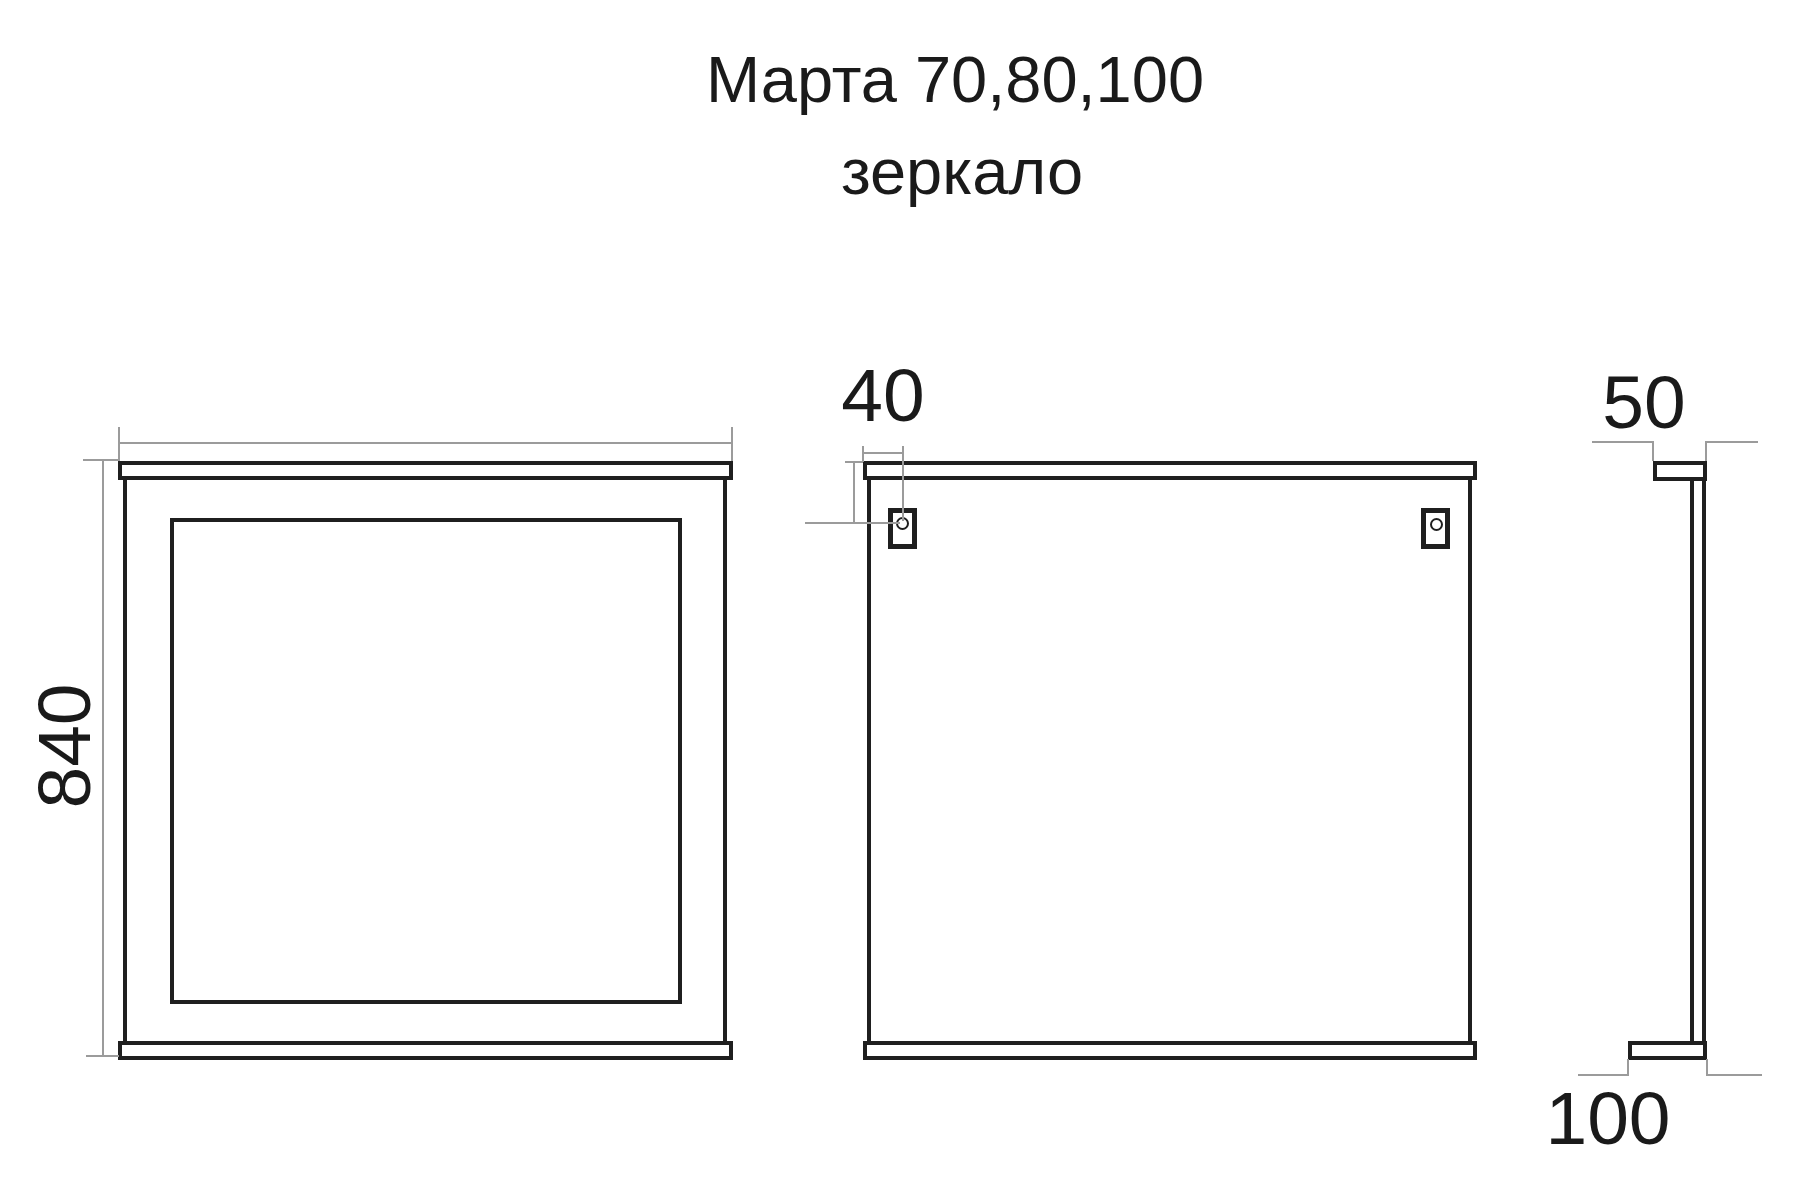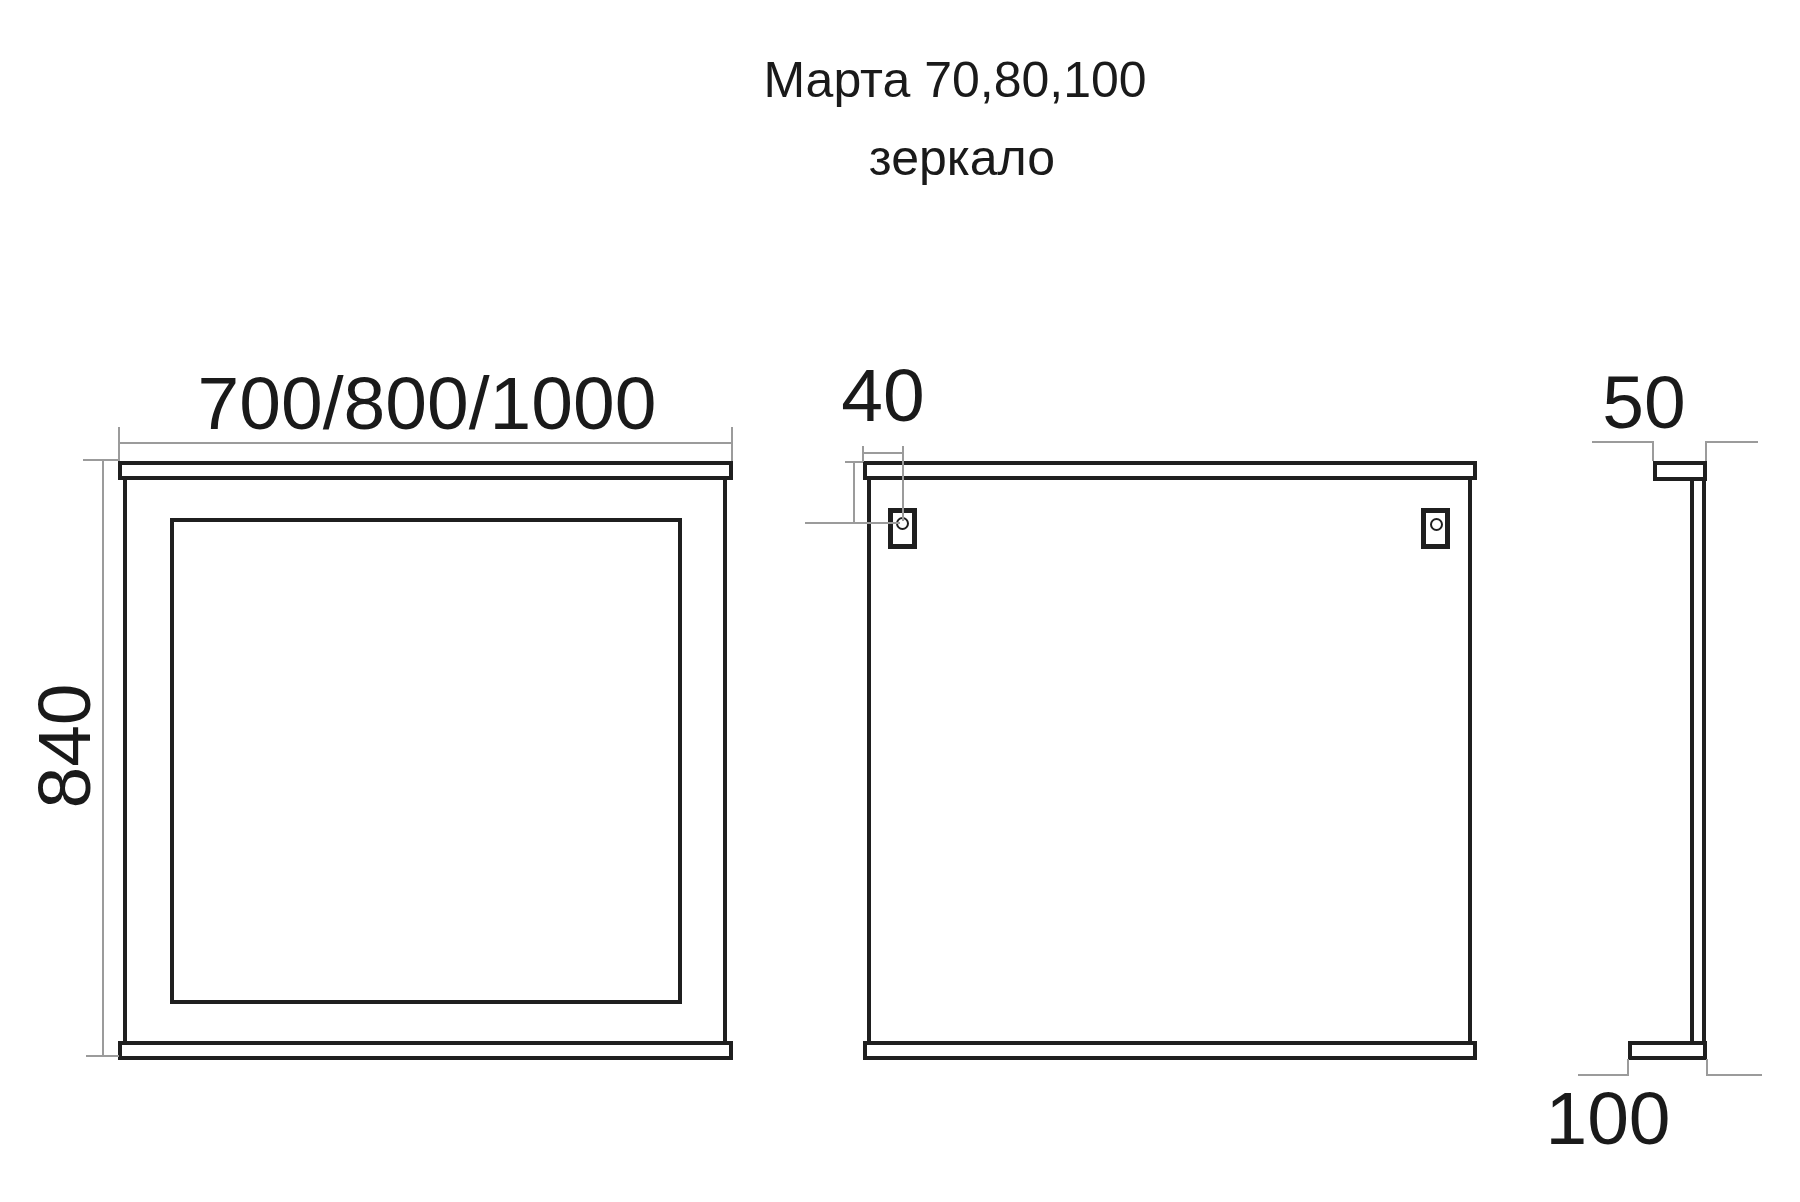--- a/index.html
+++ b/index.html
@@ -10,42 +10,41 @@
   }
   html,body{margin:0;padding:0;background:var(--bg);}
   #canvas{
     position:relative;width:1800px;height:1202px;background:var(--bg);
     font-family:"Liberation Sans", sans-serif;color:var(--text);overflow:hidden;
   }
   .rect{position:absolute;box-sizing:border-box;border:4px solid var(--line);background:var(--bg);}
   .dimline{position:absolute;background:var(--dim);z-index:30;}
   .lbl{position:absolute;color:var(--text);text-align:center;white-space:nowrap;z-index:40;}
   .dim-lbl{font-size:75px;line-height:86px;}
-  .title{font-size:50px;line-height:92px;}
+  .title{font-size:65px;line-height:92px;}
   .rot{transform:rotate(-90deg);transform-origin:center center;}
   .circle{position:absolute;box-sizing:border-box;border:2px solid var(--line);border-radius:50%;background:var(--bg);z-index:20;}
   .bracket{border-width:5px;z-index:10;}
   .shape{z-index:5;}
 </style>
 </head>
 <body>
 
 <div id="canvas">
 
   <div class="lbl title" style="left:455px;top:34px;width:1000px;">Марта 70,80,100</div>
-  <div class="lbl title" style="left:462px;top:112px;width:1000px;">зеркало</div>
+  <div class="lbl title" style="left:462px;top:126px;width:1000px;">зеркало</div>
 
   <div>
     <div class="rect shape" style="left:123px;top:470px;width:604px;height:580px;"></div>
     <div class="rect shape" style="left:170px;top:518px;width:512px;height:486px;z-index:8;"></div>
     <div class="rect shape" style="left:118px;top:461px;width:615px;height:19px;z-index:12;"></div>
     <div class="rect shape" style="left:118px;top:1041px;width:615px;height:19px;z-index:12;"></div>
   </div>
 
-  <div class="lbl dim-lbl" style="left:127px;top:360px;width:600px;">700/800/1000</div>
   <div class="dimline" style="left:119px;top:442px;width:614px;height:2px;"></div>
   <div class="dimline" style="left:118px;top:427px;width:2px;height:34px;"></div>
   <div class="dimline" style="left:731px;top:427px;width:2px;height:34px;"></div>
 
   <div class="lbl dim-lbl rot" style="left:-36px;top:703px;width:200px;">840</div>
   <div class="dimline" style="left:102px;top:460px;width:2px;height:597px;"></div>
   <div class="dimline" style="left:83px;top:459px;width:36px;height:2px;"></div>
   <div class="dimline" style="left:86px;top:1055px;width:33px;height:2px;"></div>
 
   <div>

